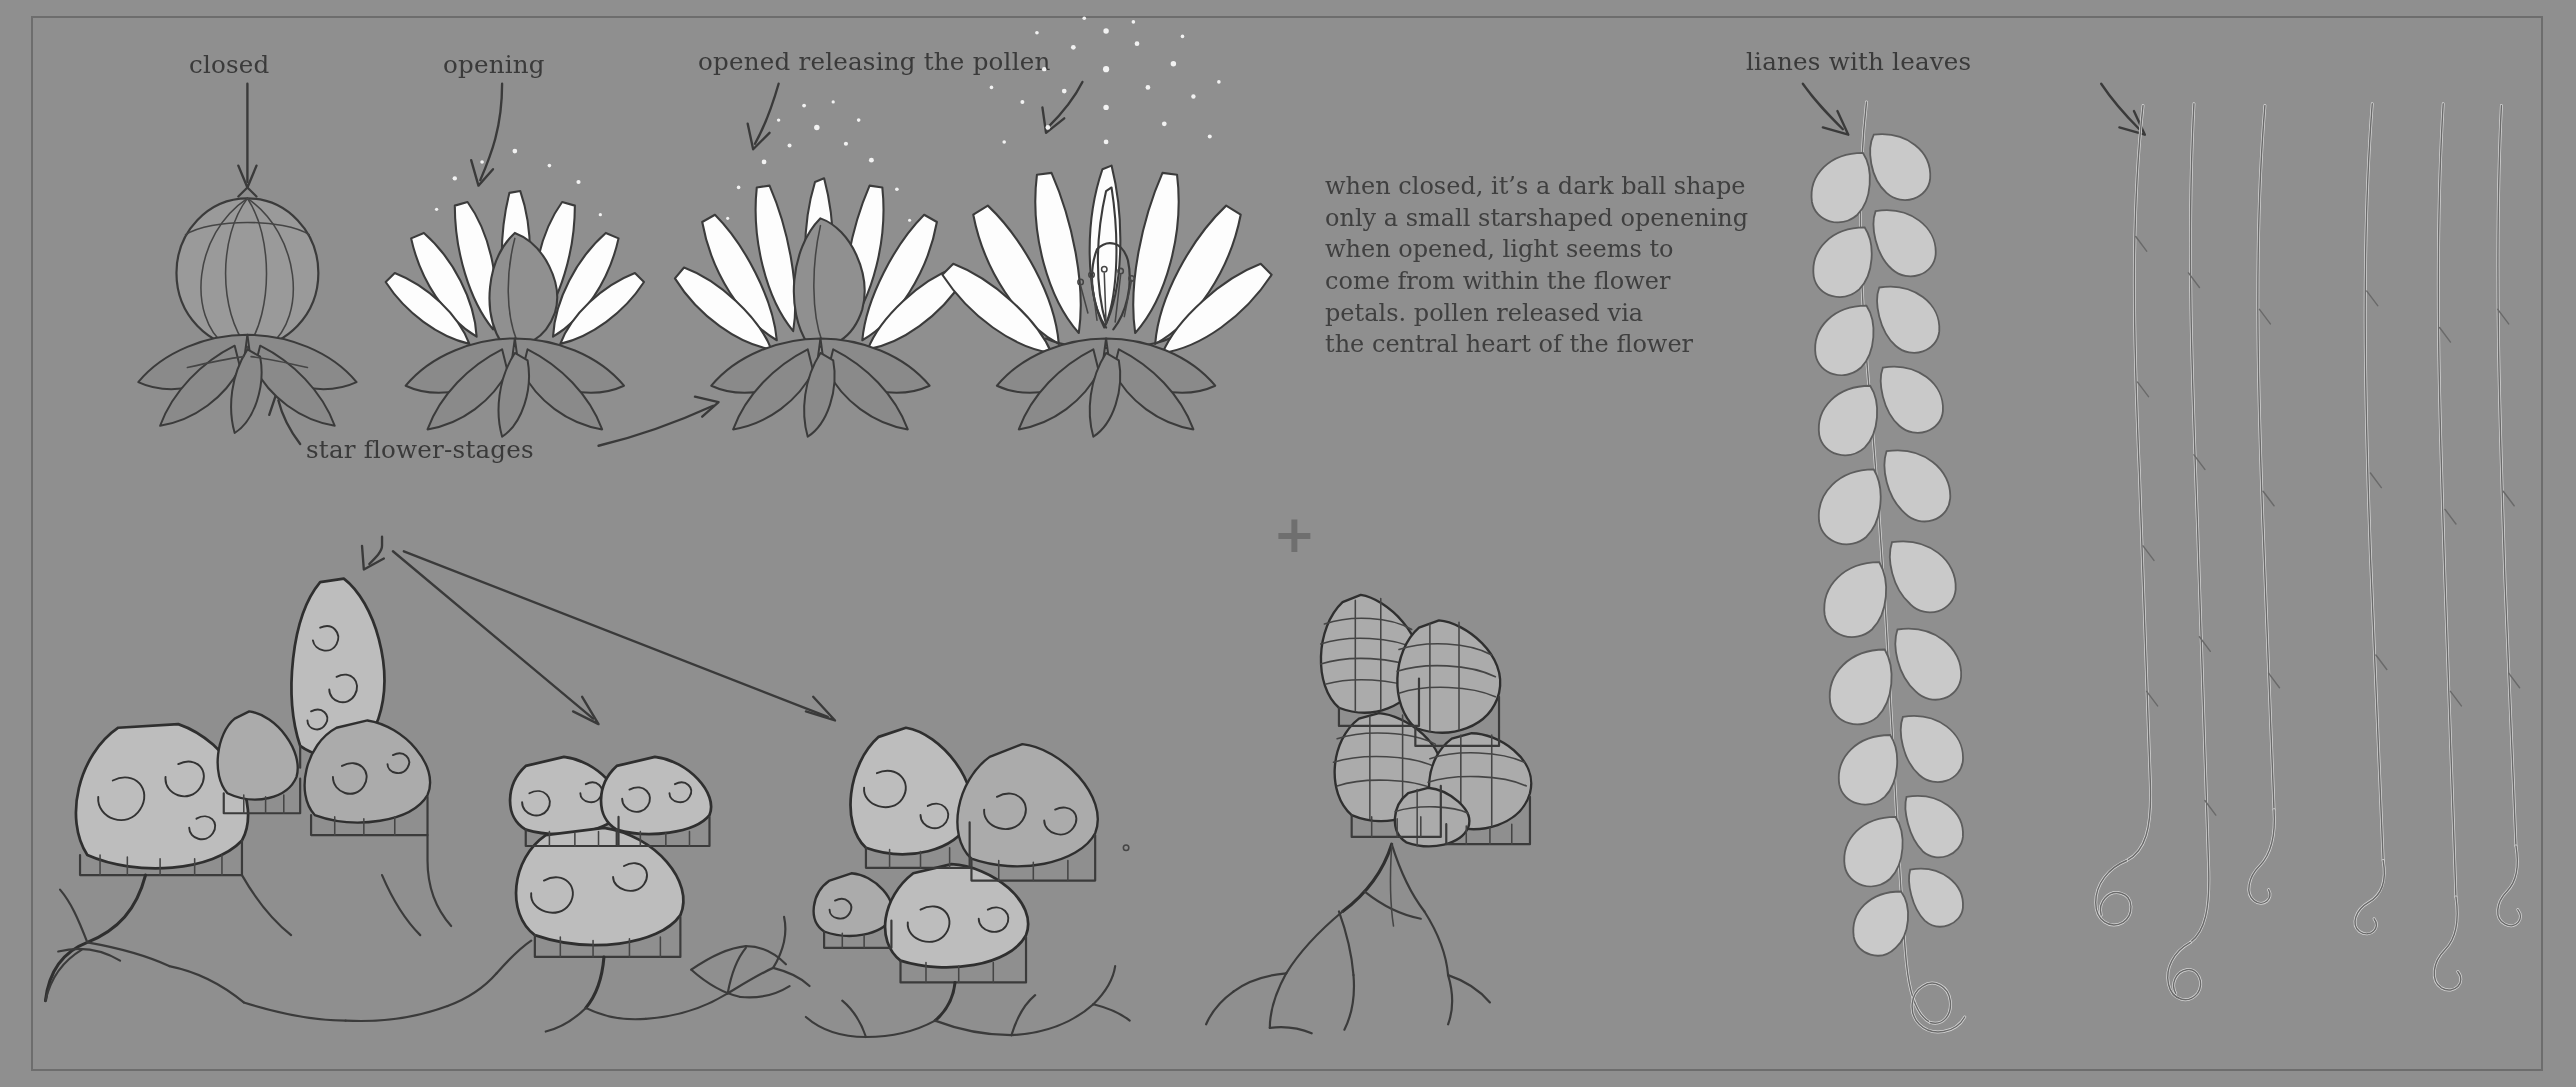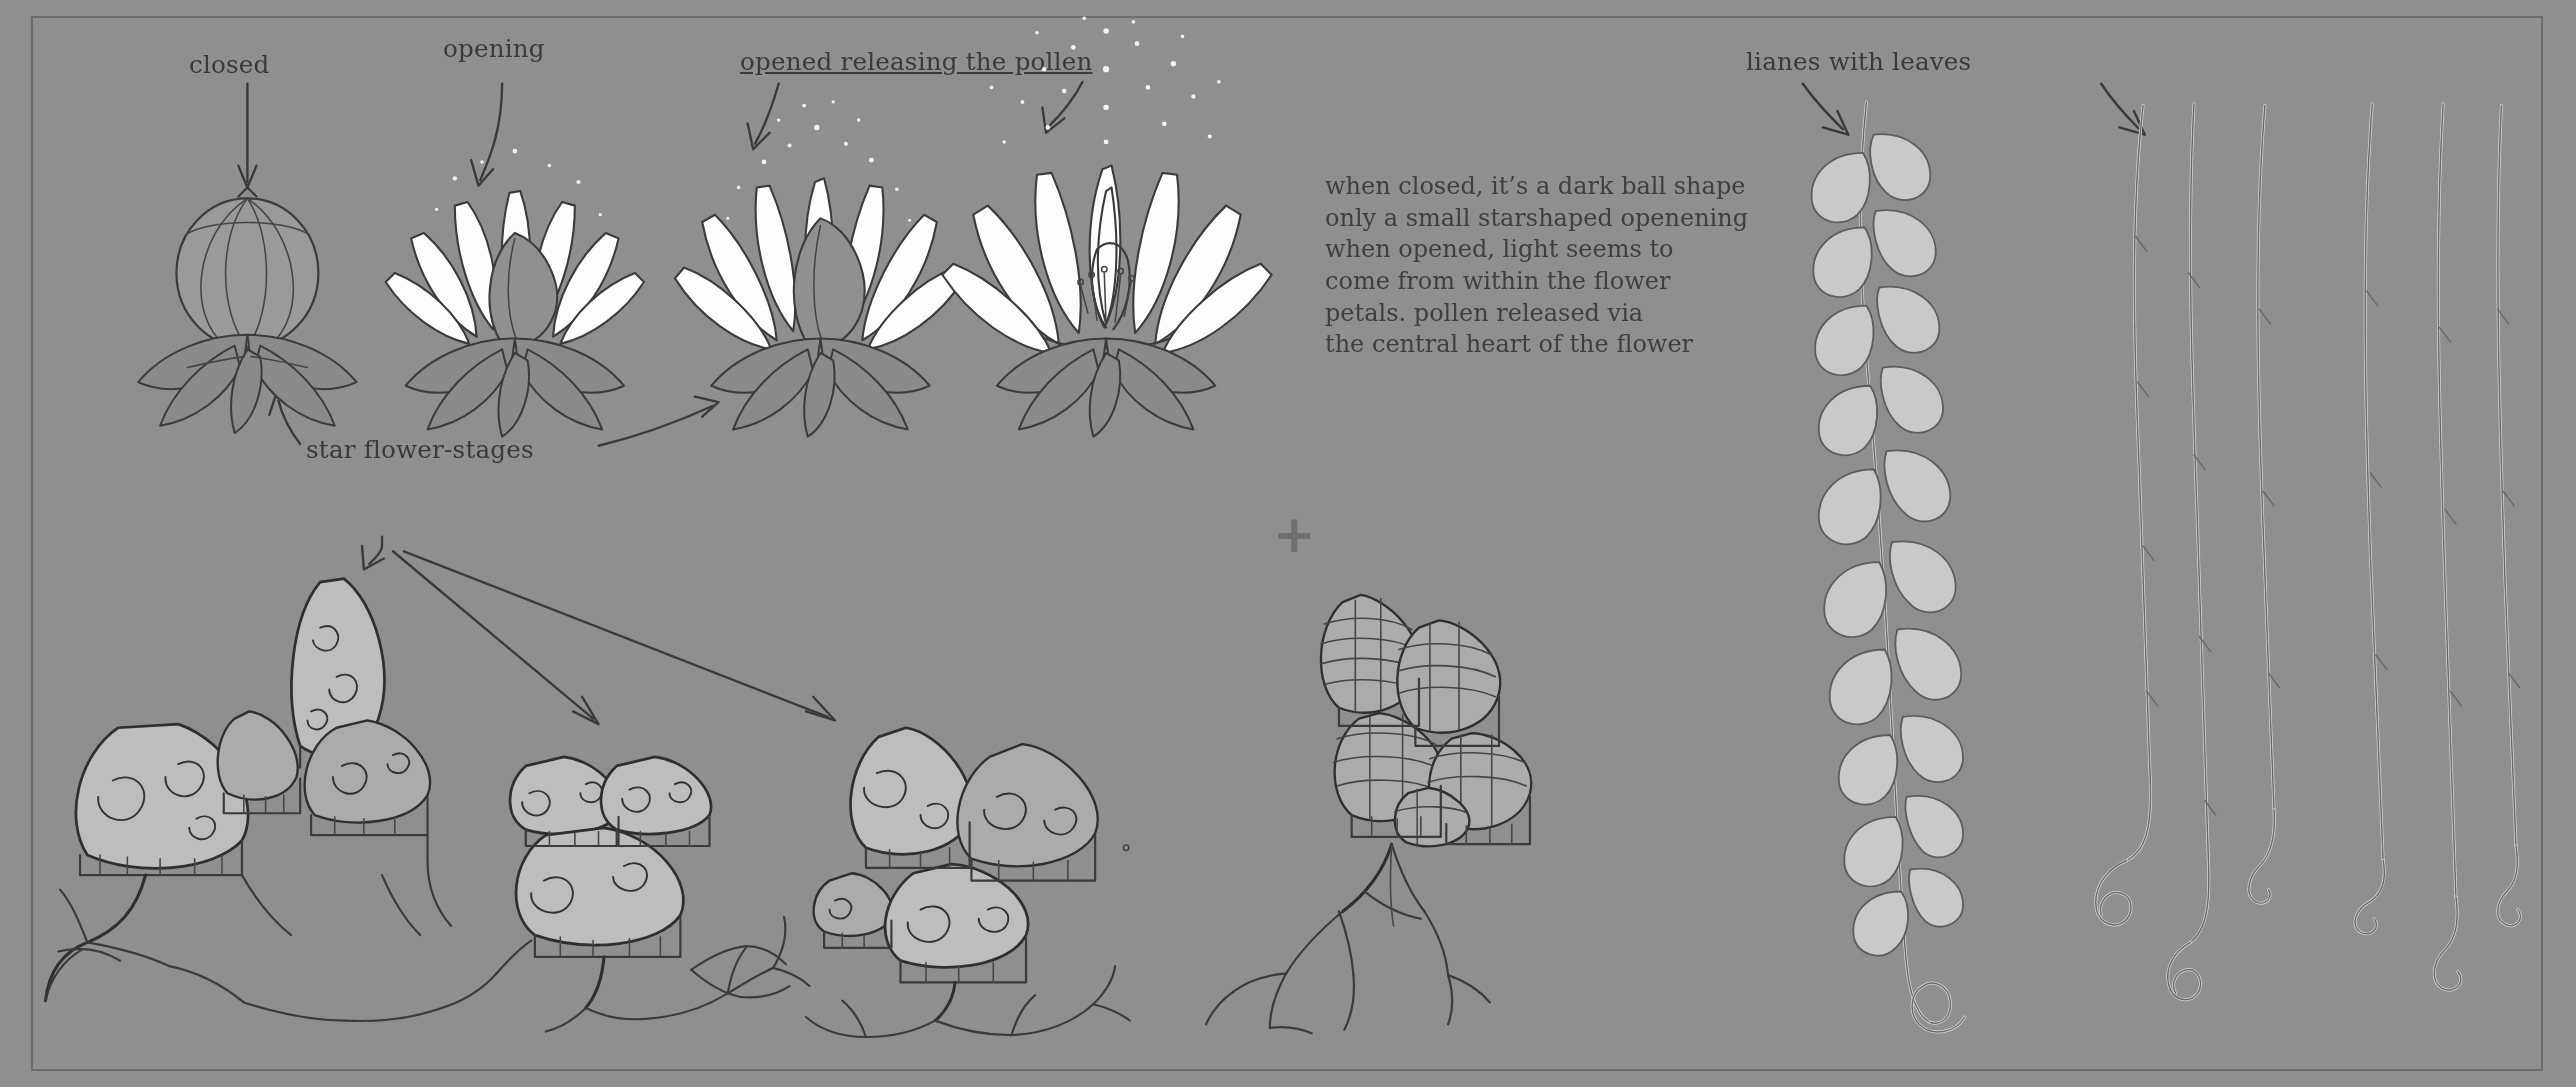--- a/index.html
+++ b/index.html
@@ -81,22 +81,22 @@
   }
 </style>
 </head>
 <body>
 
 <div id="sheet">
 
   <div class="frame"></div>
 
   <div class="lbl" style="left:189px; top:50px;">closed</div>
-  <div class="lbl" style="left:443px; top:34px;">opening</div>
-  <div class="lbl" style="left:740px; top:47px;text-decoration:underline;">opened releasing the pollen</div>
+  <div class="lbl" style="left:443px; top:50px;">opening</div>
+  <div class="lbl" style="left:698px; top:47px;">opened releasing the pollen</div>
   <div class="lbl" style="left:306px; top:435px;">star flower-stages</div>
   <div class="lbl" style="left:1746px; top:47px;">lianes with leaves</div>
   <div class="plus" style="left:1273px; top:509px;">+</div>
 
   <div class="note" style="left:1281px; top:171px;">when closed, it’s a dark ball shape
 only a small starshaped openening
 when opened, light seems to
 come from within the flower
 petals. pollen released via
 the central heart of the flower</div>

